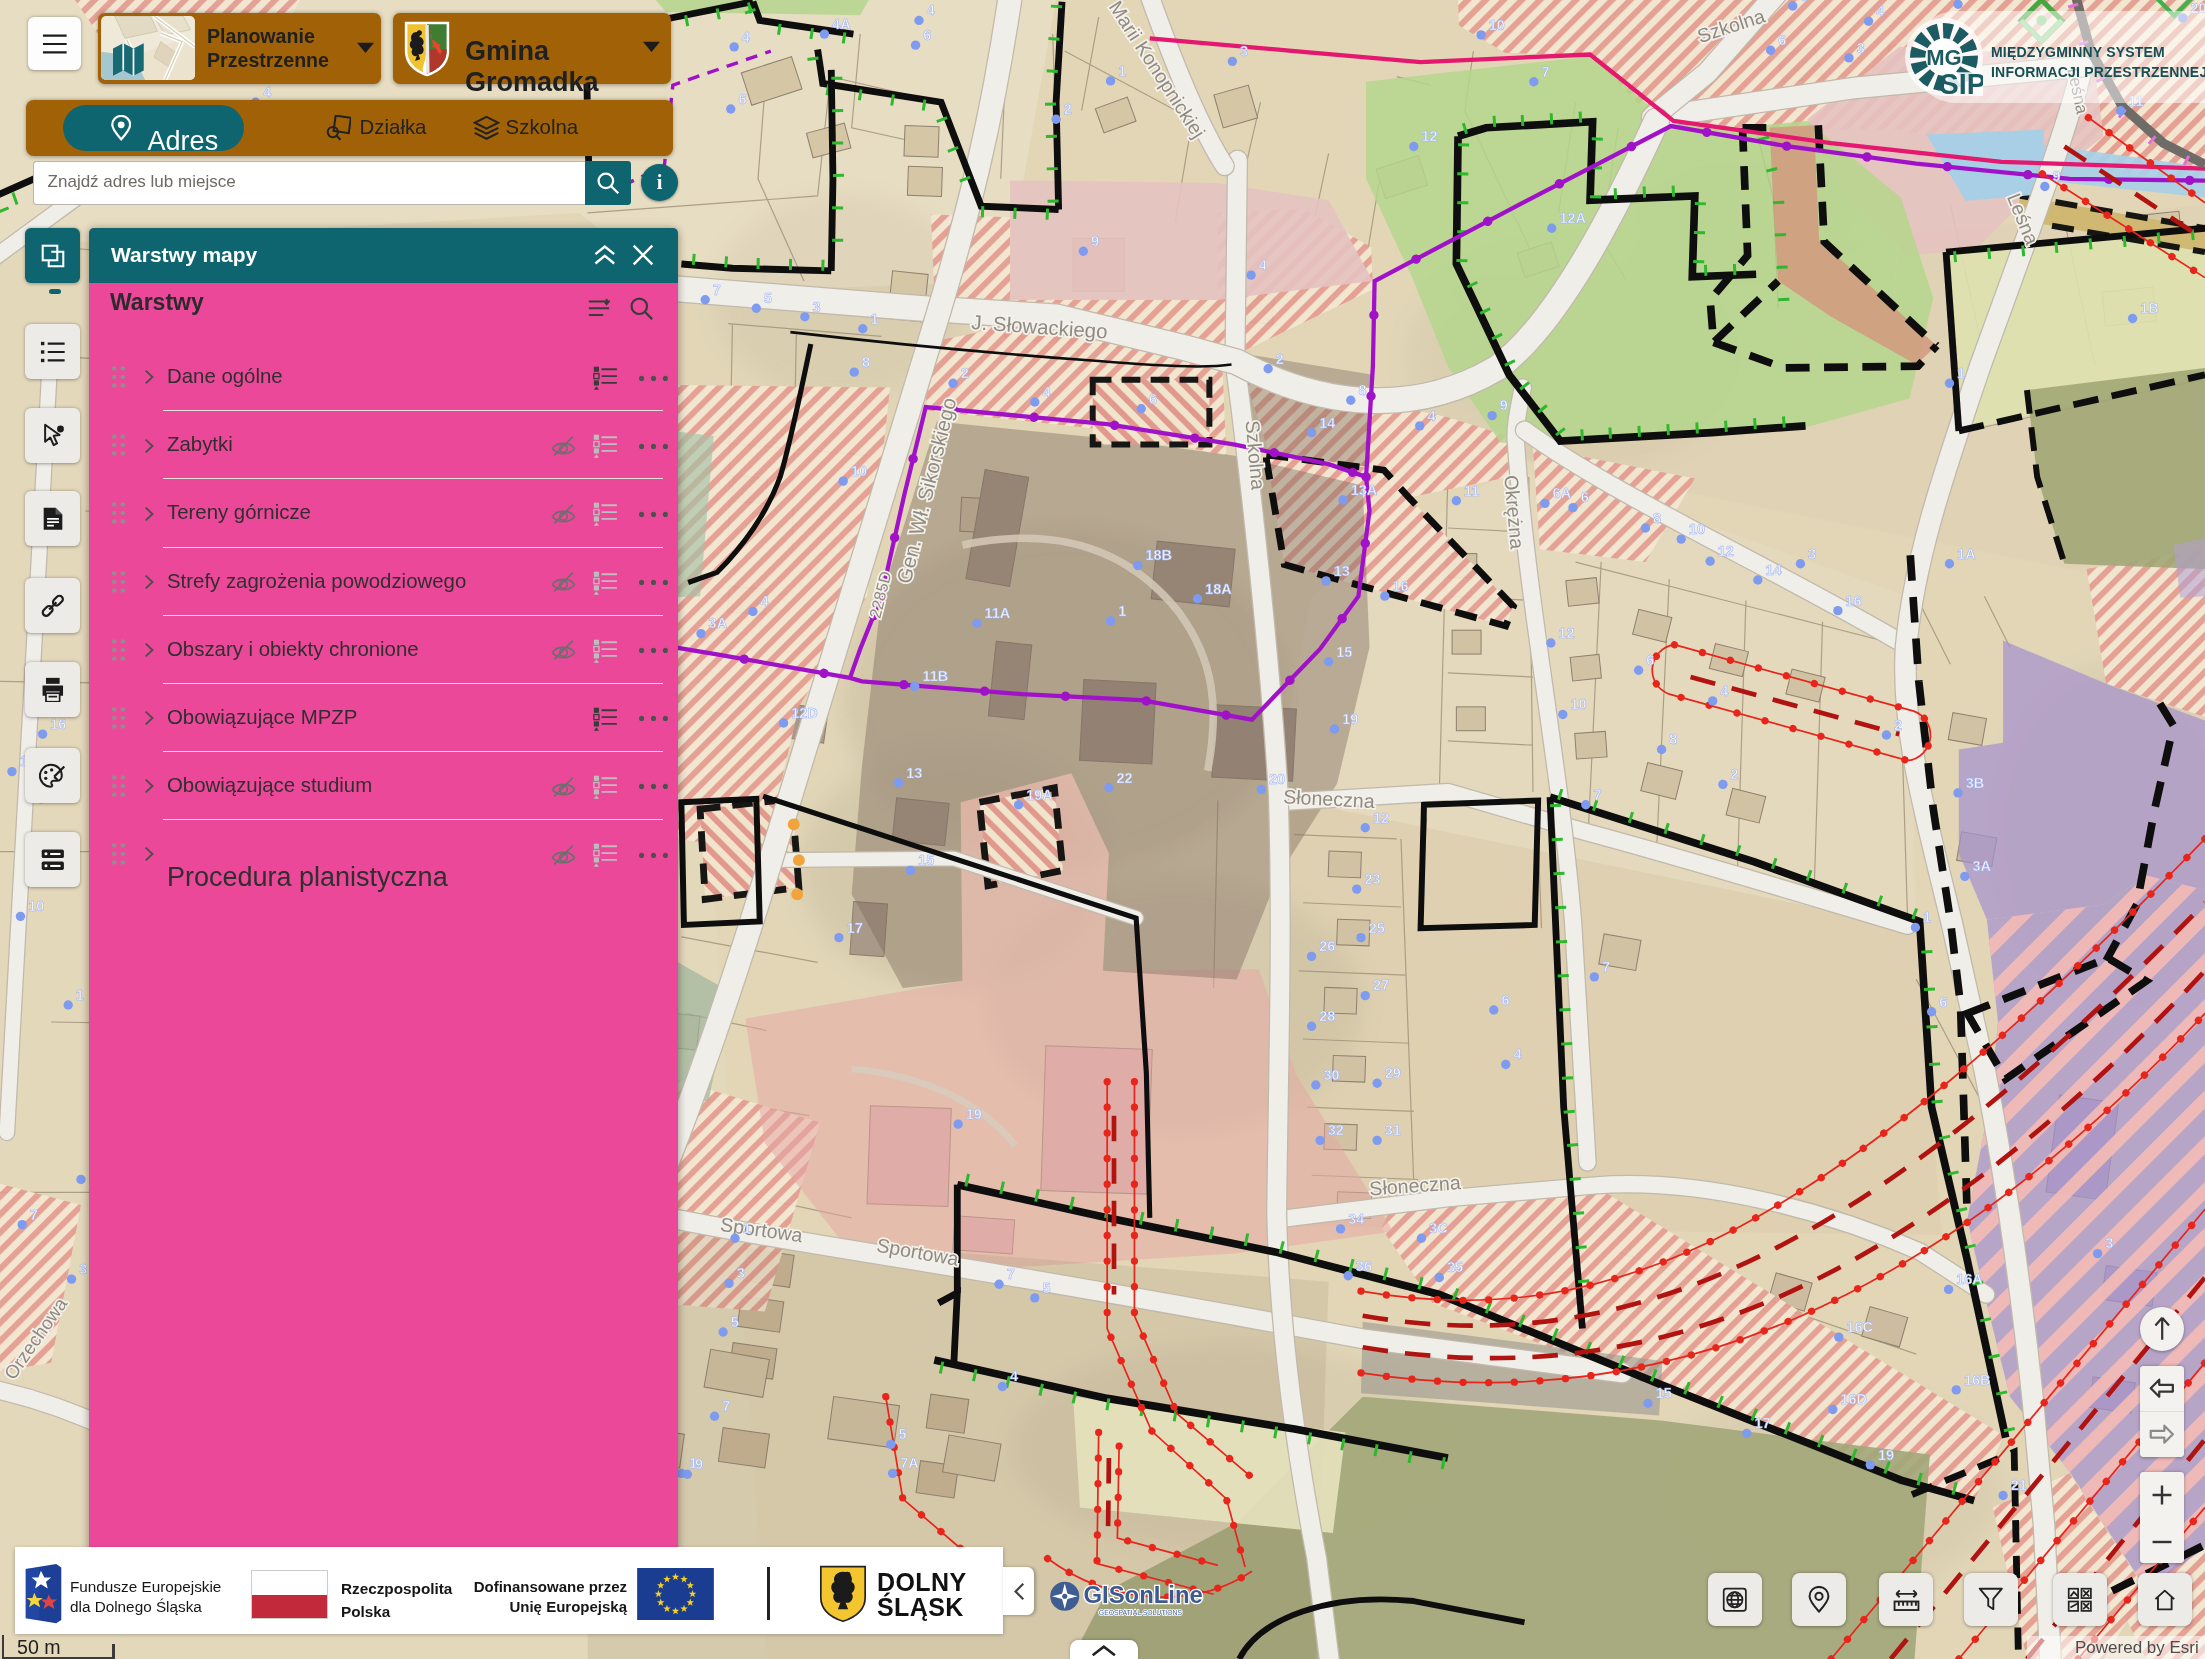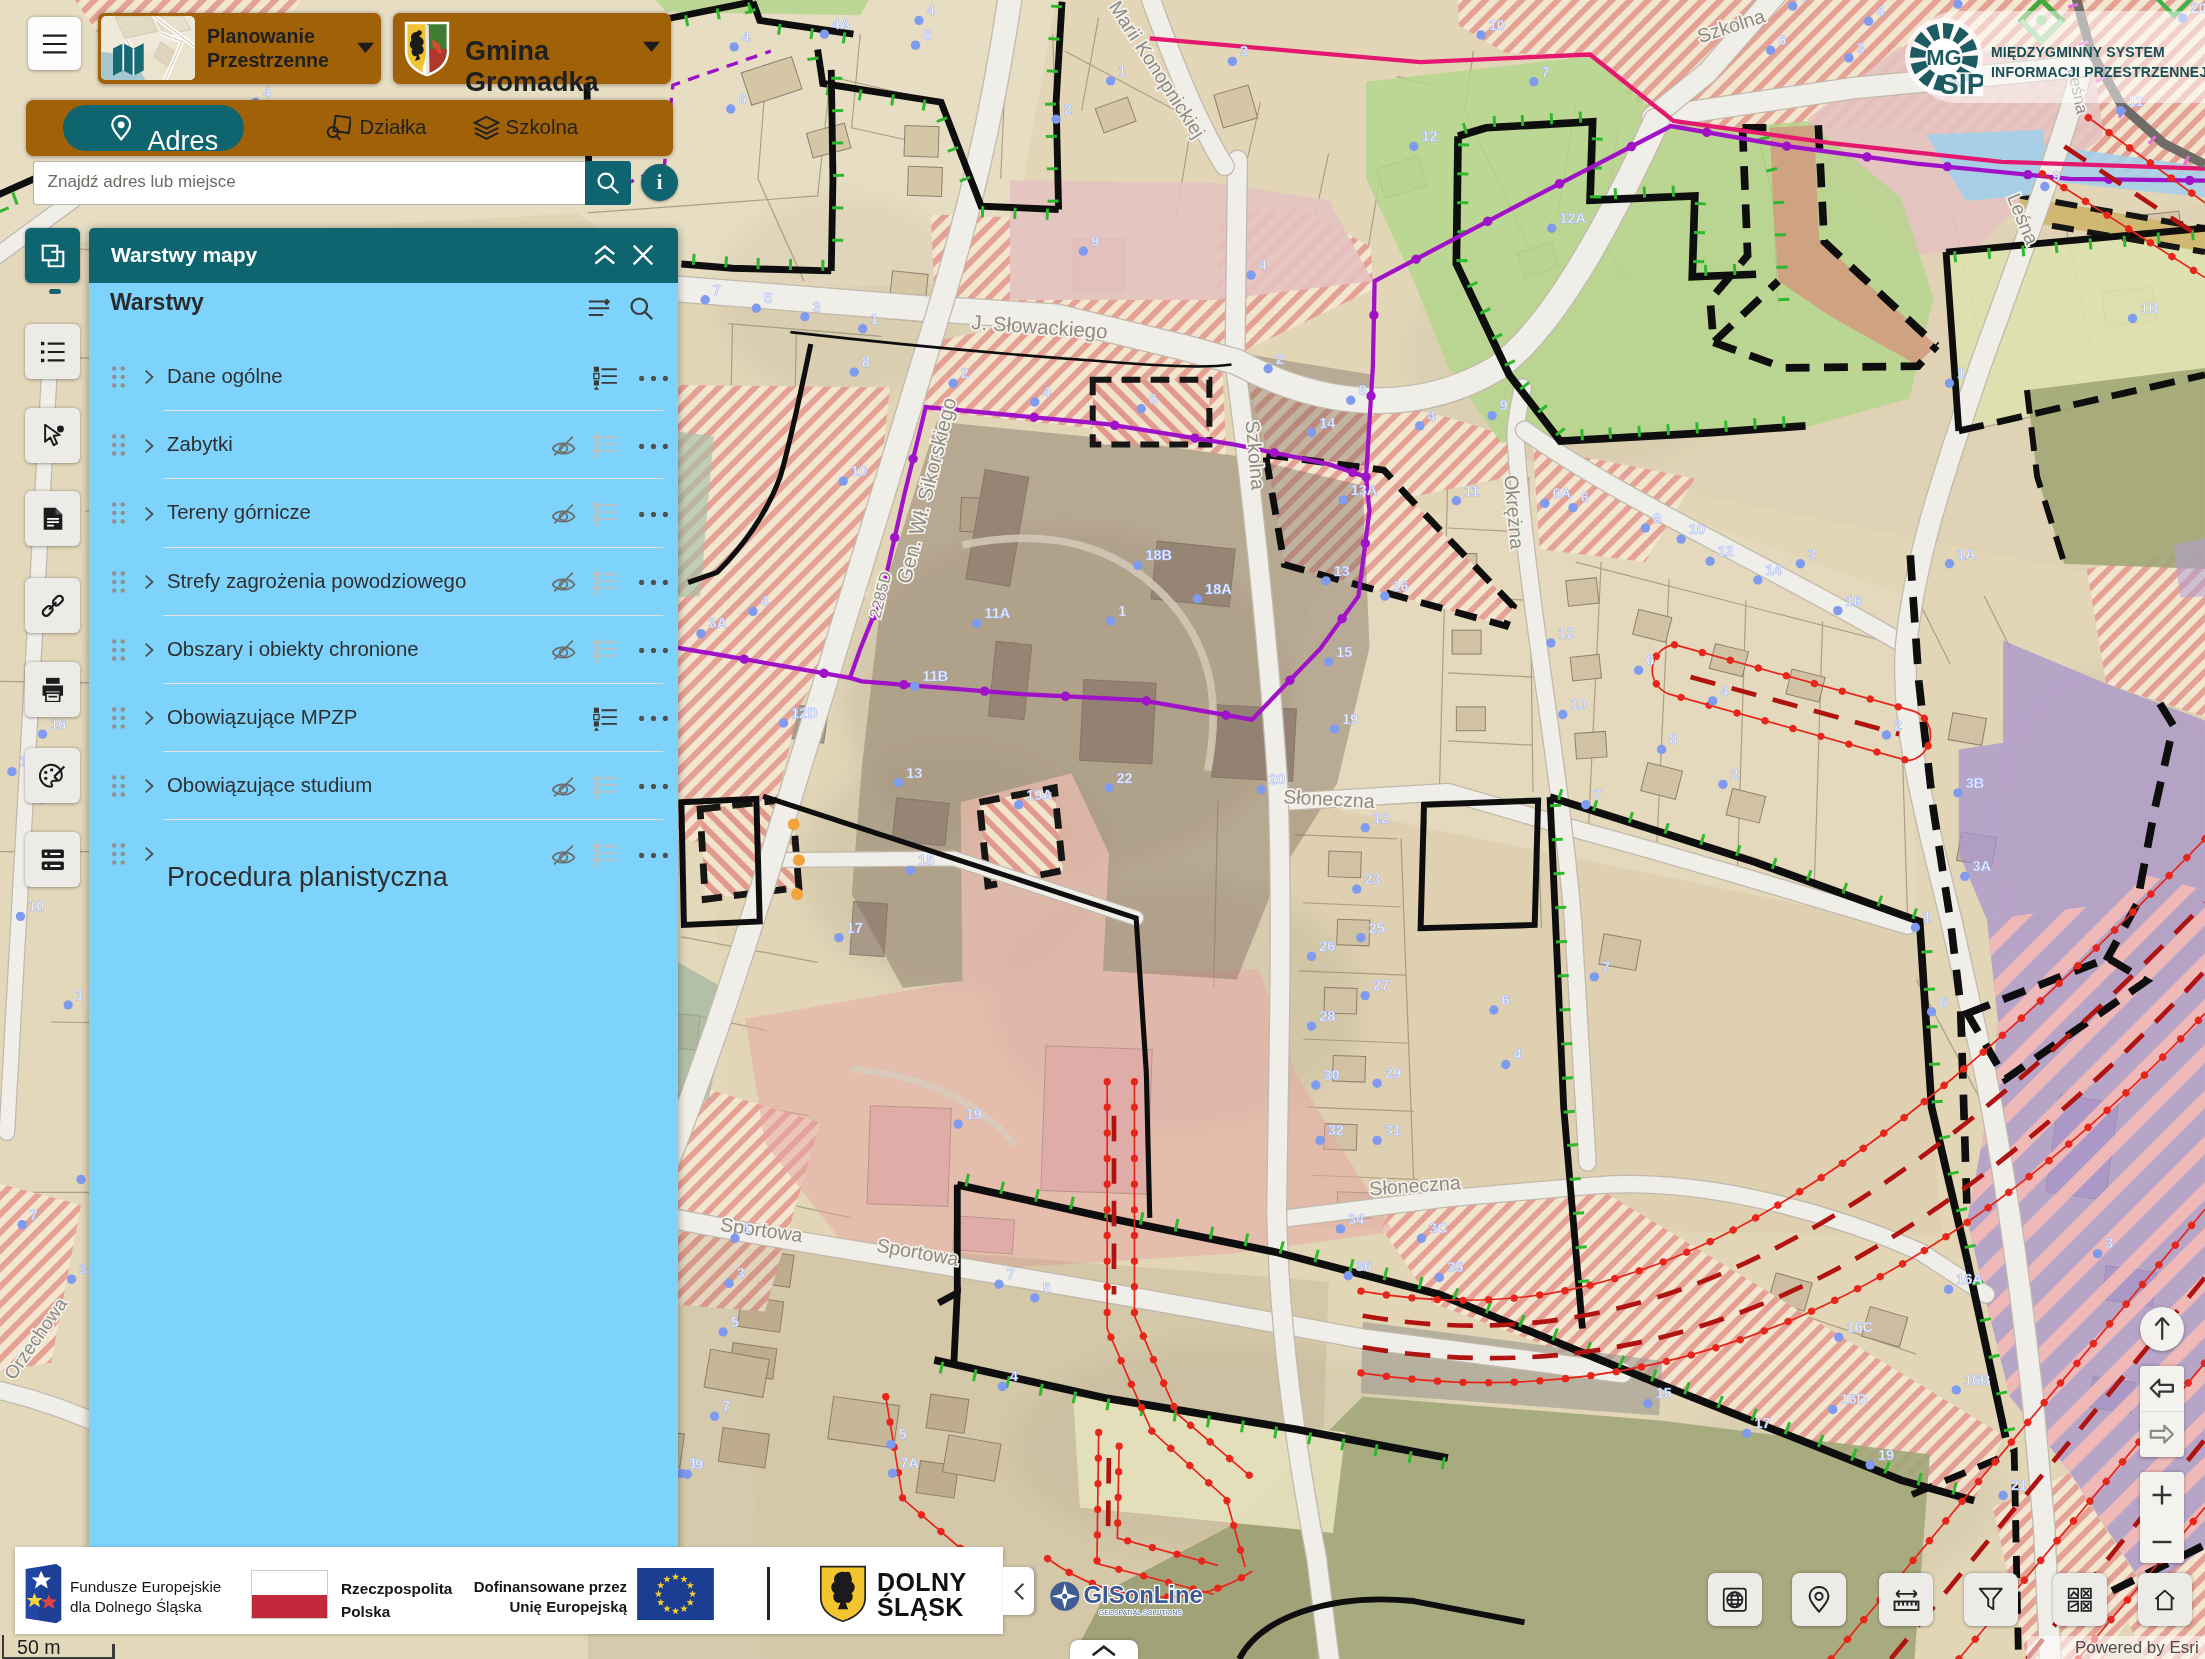--- a/index.html
+++ b/index.html
@@ -761,21 +761,21 @@
       </g>
       <g fill="#fff">
         <circle cx="7" cy="8" r="1.8"></circle>
         <circle cx="7" cy="22" r="1.8"></circle>
         <rect x="12" y="7" width="12" height="2.4"></rect>
         <rect x="12" y="21" width="12" height="2.4"></rect>
       </g>
     </svg>
 </div>
 
-<div class="abs" style="left:89px;top:228px;width:589px;height:1331px;background:#7dd3fc;border-radius:5.1px;box-shadow:0 1.7px 8.5px rgba(0,0,0,.4)">
+<div class="abs" style="left:89px;top:228px;width:589px;height:1331px;background:#ec4899;border-radius:5.1px;box-shadow:0 1.7px 8.5px rgba(0,0,0,.4)">
  <div class="abs teal" style="left:0;top:0;width:589px;height:55px;border-radius:5.1px 5.1px 0 0">
   <div class="abs" style="left:22px;top:14.5px;font-size:21px;font-weight:bold;color:#fff">Warstwy mapy</div>
   <svg class="abs" style="left:503px;top:15.3px" width="25.6" height="24" viewBox="0 0 30 28">
         <g fill="none" stroke="#fff" stroke-width="2.8">
           <path d="M4,13 L15,4 L26,13"></path>
           <path d="M4,24 L15,15 L26,24"></path>
         </g>
       </svg>
   <svg class="abs" style="left:543px;top:16px" width="22" height="22" viewBox="0 0 26 26">
         <path d="M2,2 L24,24 M24,2 L2,24" stroke="#fff" stroke-width="2.8"></path>

